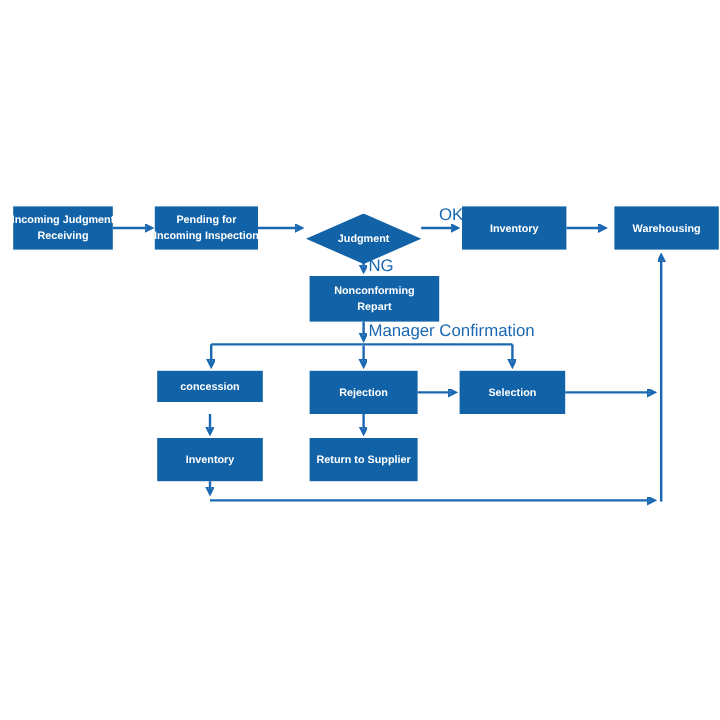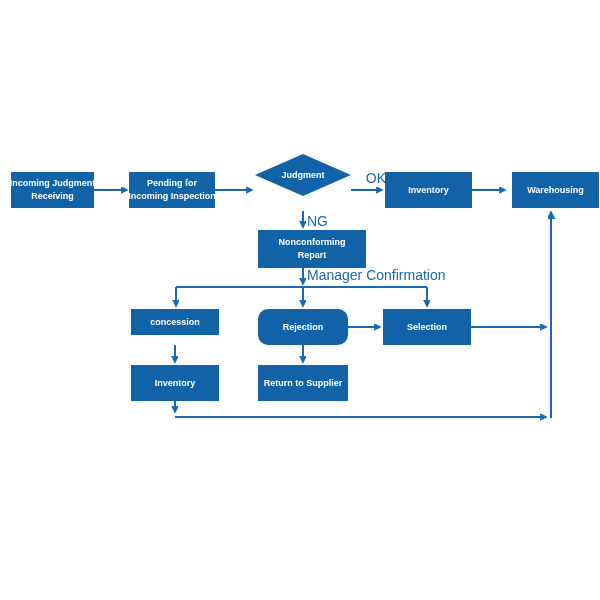--- a/index.html
+++ b/index.html
@@ -60,42 +60,42 @@
   <div class="node" style="left:11px; top:172px; width:83px; height:36px;">
     <span class="nl">Incoming Judgment</span>
     <span class="nl">Receiving</span>
   </div>
 
   <div class="node" style="left:129px; top:172px; width:86px; height:36px;text-align:right;">
     <span class="nl">Pending for</span>
     <span class="nl">Incoming Inspection</span>
   </div>
 
-  <div class="node diamond" style="left:255px; top:154px; width:96px; height:42px;justify-content:center;">
+  <div class="node diamond" style="left:255px; top:178px; width:96px; height:42px;justify-content:center;">
     <span class="nl">Judgment</span>
   </div>
 
   <div class="node" style="left:385px; top:172px; width:87px; height:36px;">
     <span class="nl">Inventory</span>
   </div>
 
   <div class="node" style="left:512px; top:172px; width:87px; height:36px;">
     <span class="nl">Warehousing</span>
   </div>
 
   <div class="node" style="left:258px; top:230px; width:108px; height:38px;">
     <span class="nl">Nonconforming</span>
     <span class="nl">Repart</span>
   </div>
 
   <div class="node" style="left:131px; top:309px; width:88px; height:26px;">
     <span class="nl">concession</span>
   </div>
 
-  <div class="node" style="left:258px; top:309px; width:90px; height:36px;border-radius:10px;">
+  <div class="node" style="left:258px; top:309px; width:90px; height:36px;">
     <span class="nl">Rejection</span>
   </div>
 
   <div class="node" style="left:383px; top:309px; width:88px; height:36px;">
     <span class="nl">Selection</span>
   </div>
 
   <div class="node" style="left:131px; top:365px; width:88px; height:36px;">
     <span class="nl">Inventory</span>
   </div>

